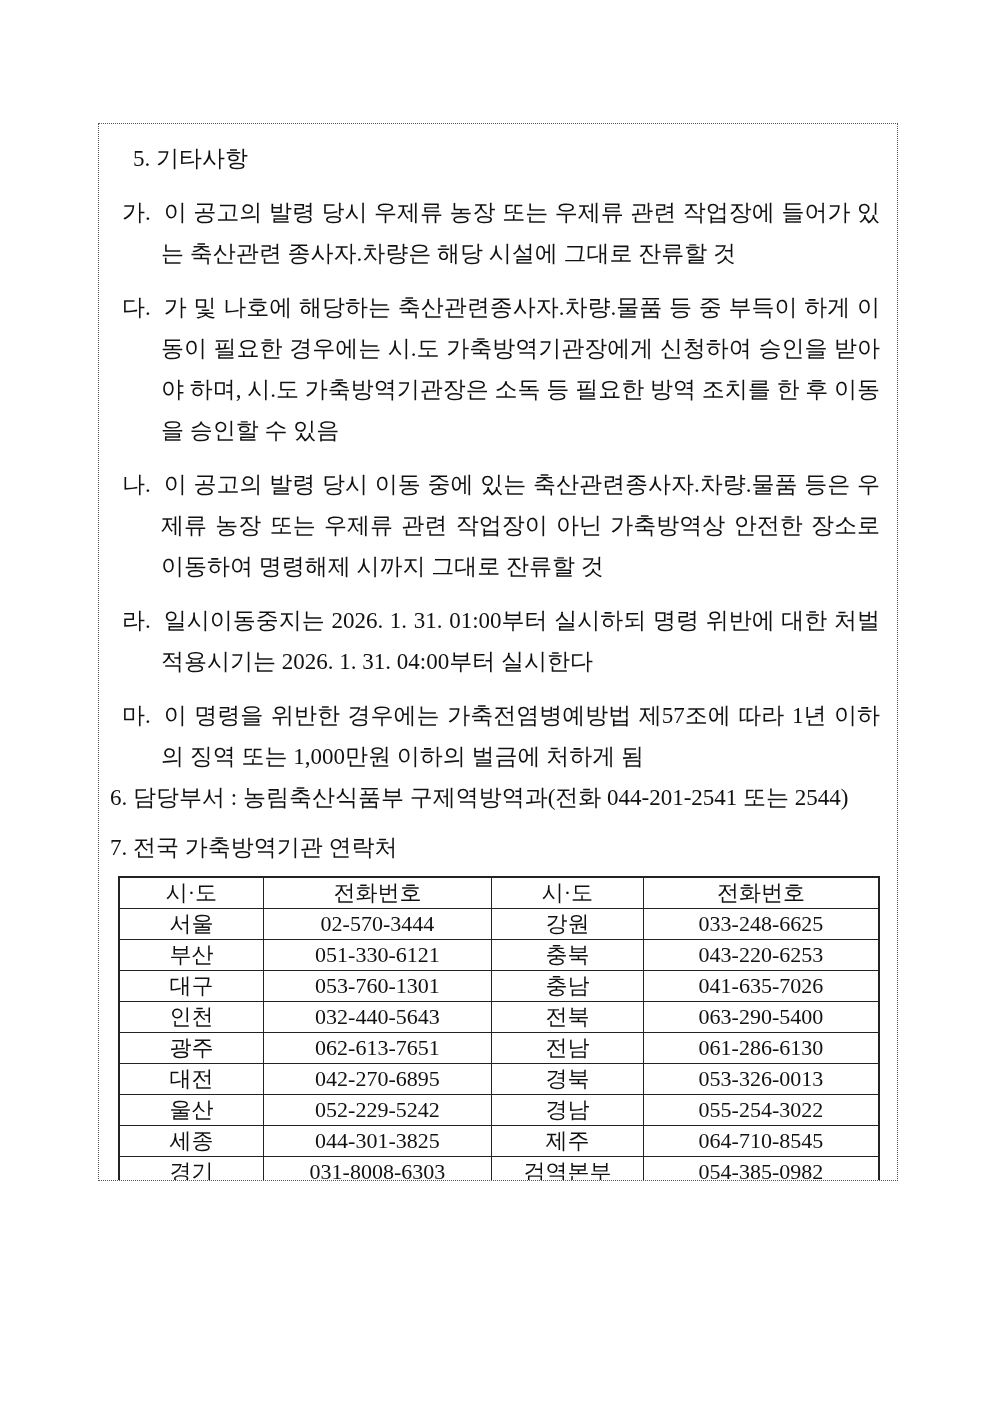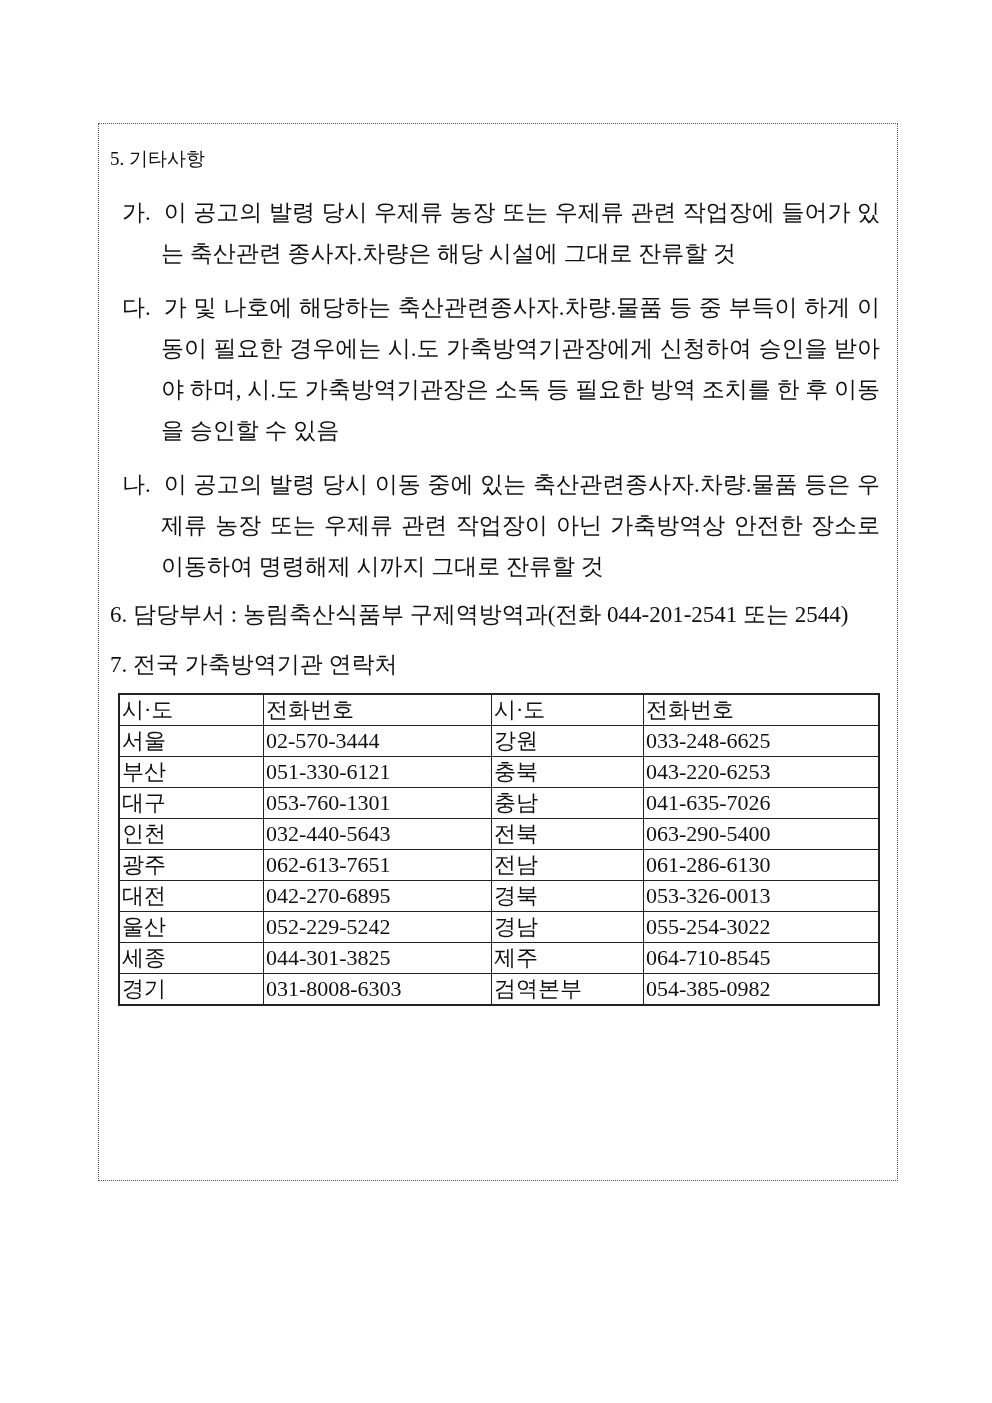--- a/index.html
+++ b/index.html
@@ -12,51 +12,51 @@
   }
   .doc-border {
     position: absolute;
     left: 98px; top: 123px;
     width: 800px; height: 1058px;
     border: 1px dotted #555555;
     padding: 14px 17px 0 11px;
     overflow: hidden;
   }
   .sec-title {
-    font-size: 19px;
+    font-size: 23px;
     line-height: 41px;
     text-align: left;
+    margin-left: 23px;
   }
   .item {
     font-size: 23px;
     line-height: 41px;
     margin-top: 13px;
     padding-left: 51px;
     text-indent: -39px;
     text-align: justify;
   }
   .item-label { padding-right: 13px; }
   .sec-line {
     font-size: 23px;
     line-height: 42px;
-    margin-top: 7px;
     text-align: left;
   }
   .sec-line.tight { margin-top: 8px; }
   table.phone-table {
     border-collapse: collapse;
     width: 762px;
     margin: 7px 0 0 8px;
     table-layout: fixed;
     border: 2px solid #222222;
   }
   table.phone-table th, table.phone-table td {
     border: 1px solid #222222;
     height: 31px;
-    text-align: left;
+    text-align: center;
     vertical-align: middle;
     font-size: 22px;
     font-weight: normal;
     padding: 0 2px;
     overflow: hidden;
     white-space: nowrap;
   }
 </style>
 </head>
 <body>
@@ -70,21 +70,27 @@
   </div>
 
   <div class="item">
     <span class="item-label">다.</span><span>가 및 나호에 해당하는 축산관련종사자.차량.물품 등 중 부득이 하게 이동이 필요한 경우에는 시.도 가축방역기관장에게 신청하여 승인을 받아야 하며, 시.도 가축방역기관장은 소독 등 필요한 방역 조치를 한 후 이동을 승인할 수 있음</span>
   </div>
 
   <div class="item">
     <span class="item-label">나.</span><span>이 공고의 발령 당시 이동 중에 있는 축산관련종사자.차량.물품 등은 우제류 농장 또는 우제류 관련 작업장이 아닌 가축방역상 안전한 장소로 이동하여 명령해제 시까지 그대로 잔류할 것</span>
   </div>
 
+  <div class="item">
+    <span class="item-label">라.</span><span>일시이동중지는 2026. 1. 31. 01:00부터 실시하되 명령 위반에 대한 처벌적용시기는 2026. 1. 31. 04:00부터 실시한다</span>
+  </div>
 
+  <div class="item">
+    <span class="item-label">마.</span><span>이 명령을 위반한 경우에는 가축전염병예방법 제57조에 따라 1년 이하의 징역 또는 1,000만원 이하의 벌금에 처하게 됨</span>
+  </div>
 
   <div class="sec-line">6. 담당부서 : 농림축산식품부 구제역방역과(전화 044-201-2541 또는 2544)</div>
   <div class="sec-line tight">7. 전국 가축방역기관 연락처</div>
 
   <table class="phone-table">
     <colgroup>
       <col style="width:19%">
       <col style="width:30%">
       <col style="width:20%">
       <col style="width:31%">

